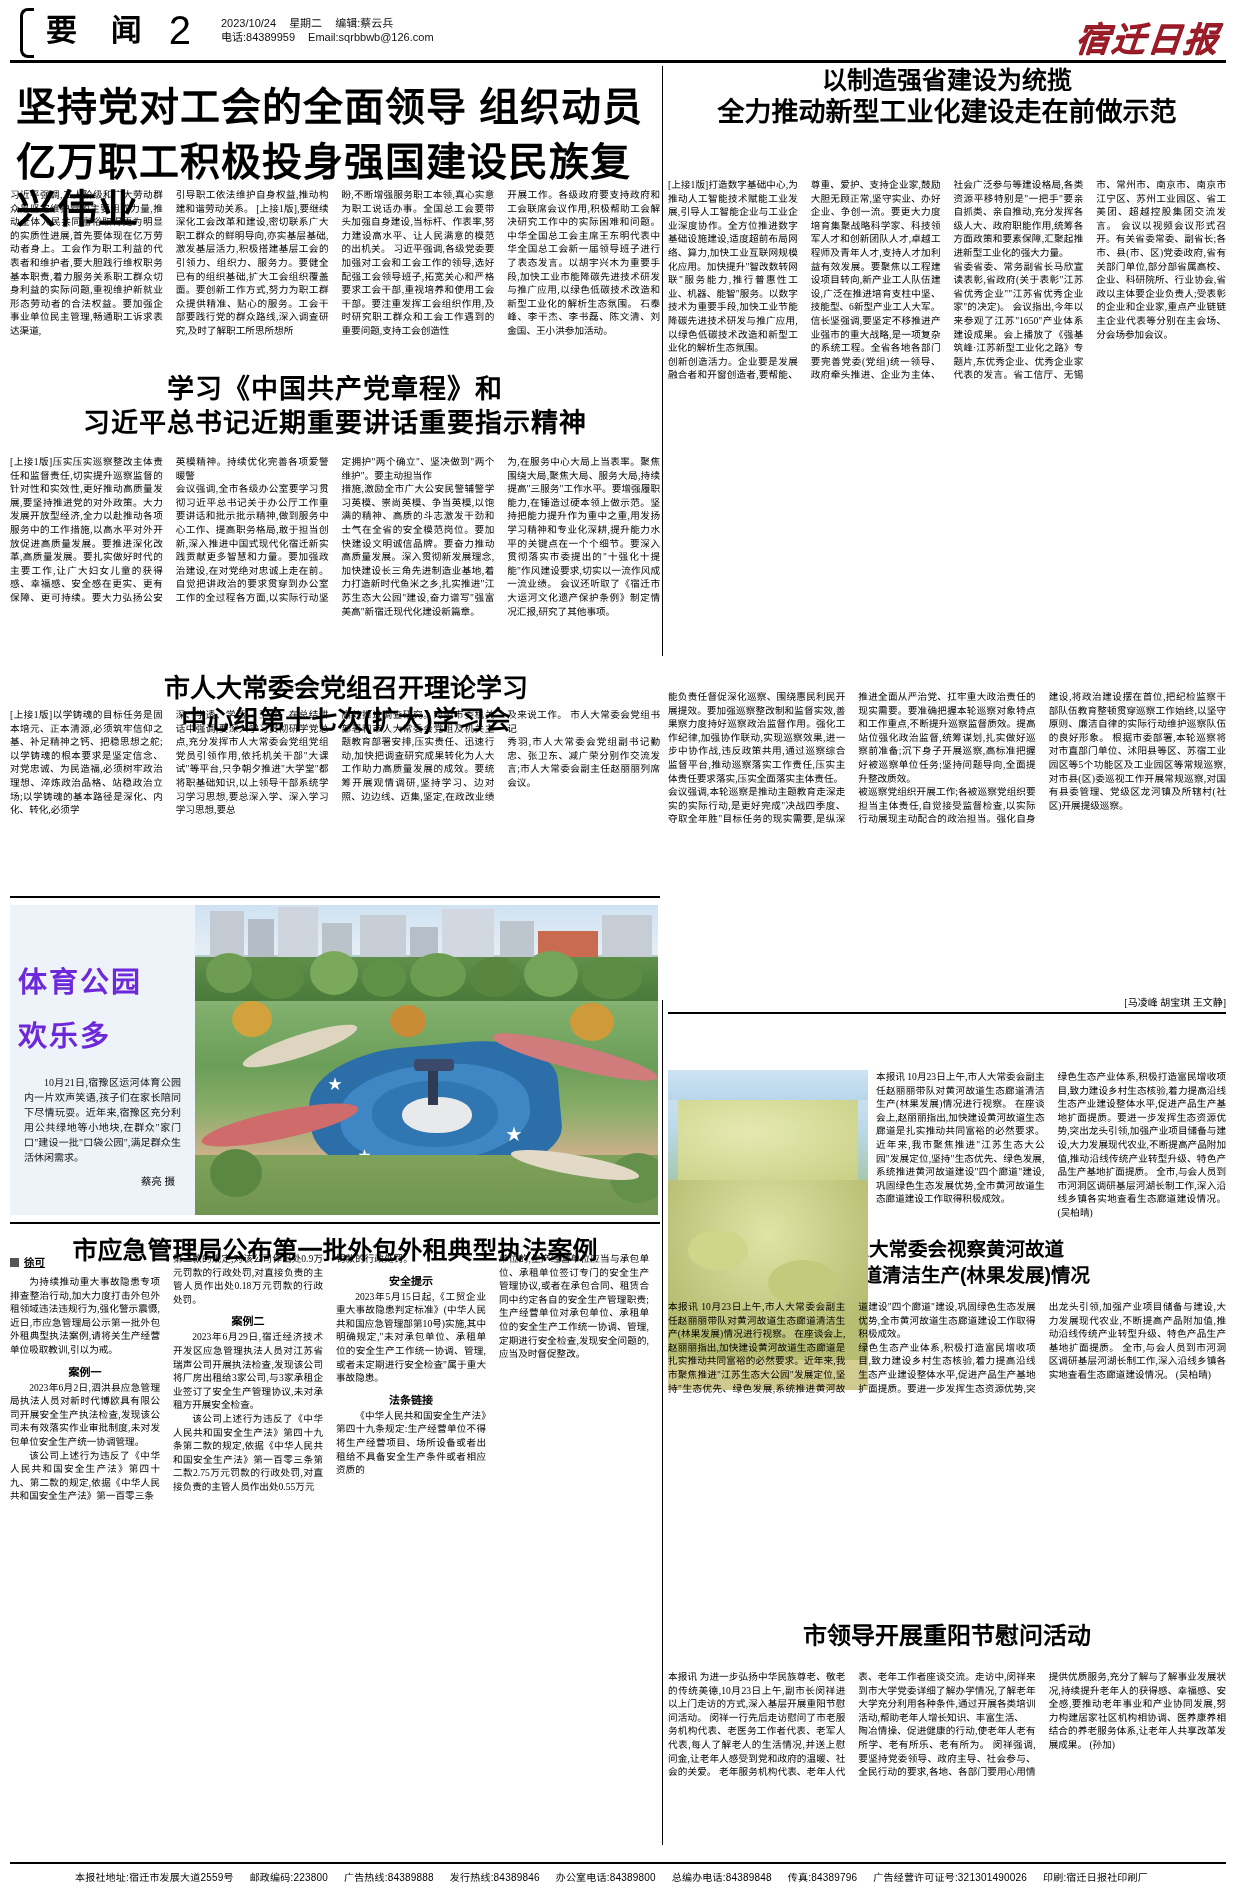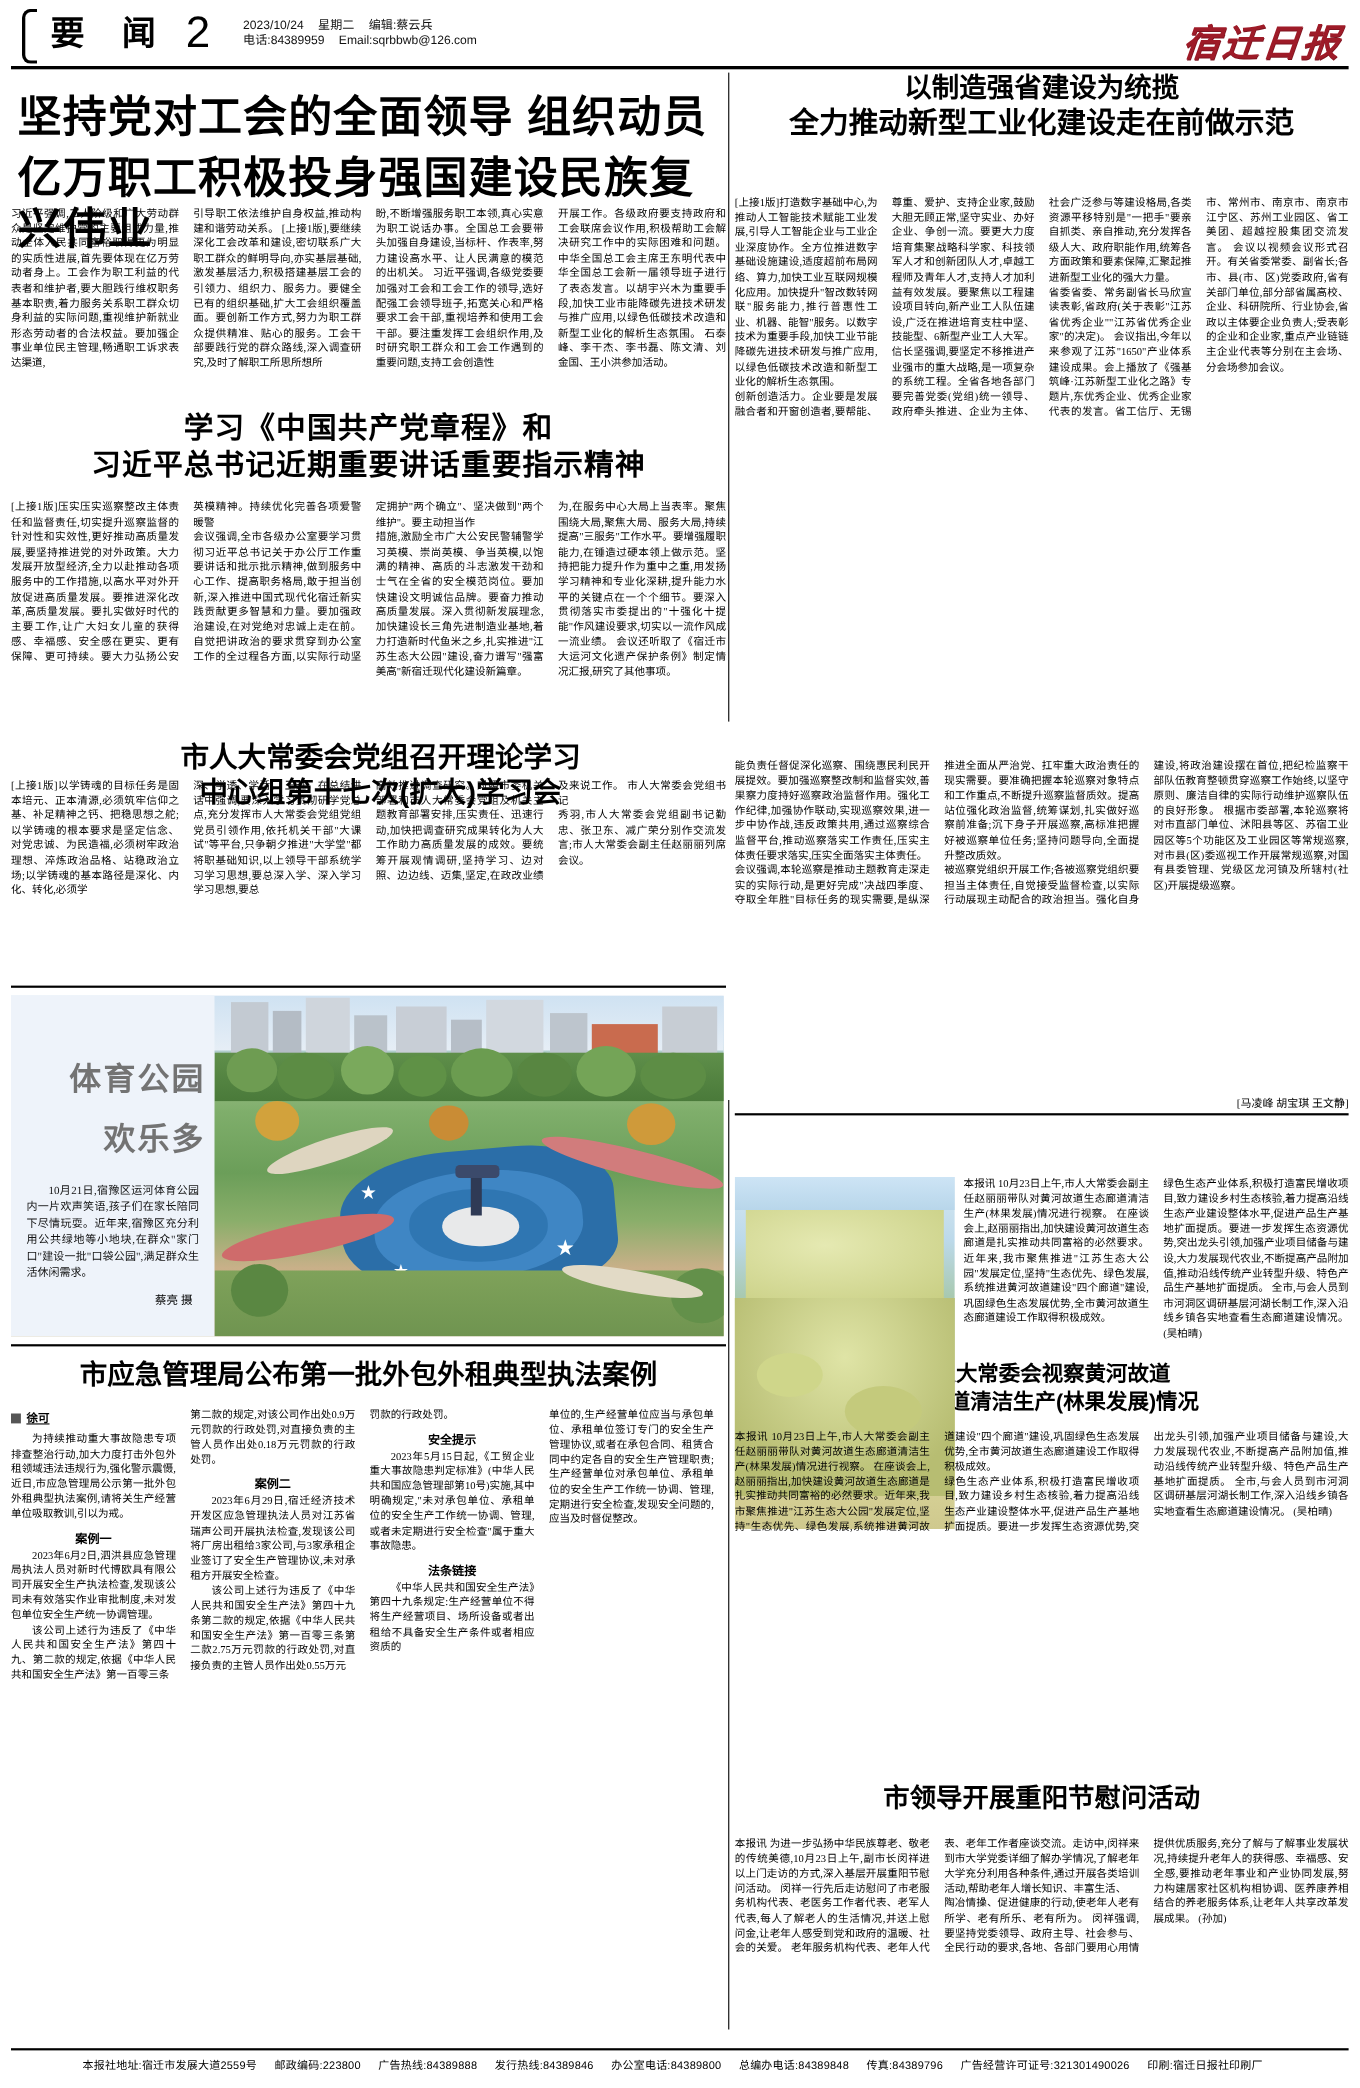--- a/index.html
+++ b/index.html
@@ -115,22 +115,22 @@
 
   
   .photo-wrap { position: relative; width: 100%; height: 100%; }
   .photo-cap-box {
     position: absolute; left: 0; top: 0; width: 185px; height: 100%;
     background: #eef3fa; z-index: 3;
     padding: 10px 8px;
   }
   .photo-cap-title {
     font-family: "Liberation Serif", serif; font-weight: bold;
-    font-size: 29px; line-height: 38px; text-align: right;
-    letter-spacing: 2px; margin-top: 48px; color: #737373;
+    font-size: 29px; line-height: 38px; text-align: left;
+    letter-spacing: 2px; margin-top: 48px; color: #6d28d9;
   }
   .photo-cap-body {
     font-family: "Liberation Serif", serif;
     font-size: 10px; line-height: 15px; text-align: justify;
     text-indent: 2em; margin-top: 20px; color: #111;
     padding: 0 6px;
   }
   .photo-cap-credit {
     font-family: "Liberation Serif", serif;
     font-size: 10.5px; text-align: right; margin-top: 8px; padding-right: 12px;
@@ -320,21 +320,21 @@
       </div>
     </div>
   </div>
 
   <div class="blk" style="left:10px; top:1222px; width:650px; height:2px; background:#000;"></div>
 
   <div class="blk" style="left:10px; top:1234px; width:650px;">
     <div class="sec-head-2" style="font-size:25px;">市应急管理局公布第一批外包外租典型执法案例</div>
   </div>
 
-  <div class="blk" style="left:10px; top:1280px; width:650px; height:560px;">
+  <div class="blk" style="left:10px; top:1252px; width:650px; height:560px;">
     <div style="display:flex; gap:13px; height:560px;">
       <div style="width:150px;">
         <div>
           <span class="sq-mark"></span><span class="byline-sq">徐可</span>
         </div>
         <div class="body-col">
             <p>为持续推动重大事故隐患专项排查整治行动,加大力度打击外包外租领域违法违规行为,强化警示震慑,近日,市应急管理局公示第一批外包外租典型执法案例,请将关生产经营单位吸取教训,引以为戒。</p>
           </div>
         <div class="case-title">案例一</div>
         <div class="body-col">

